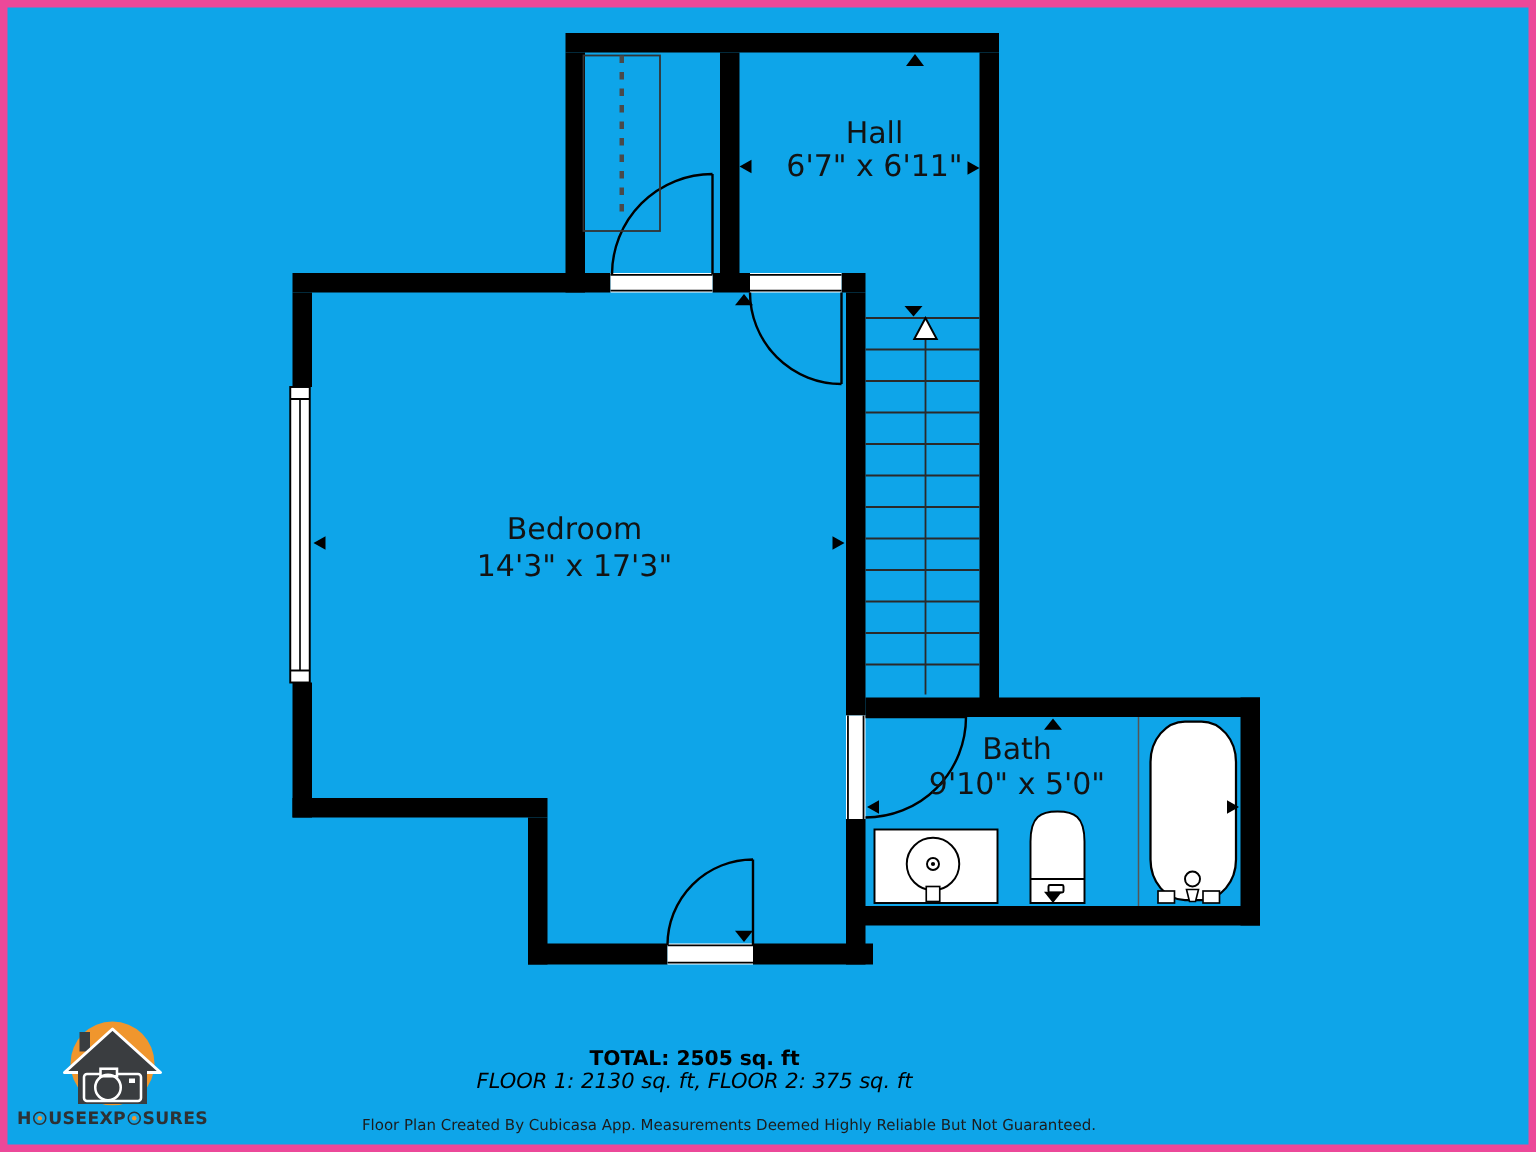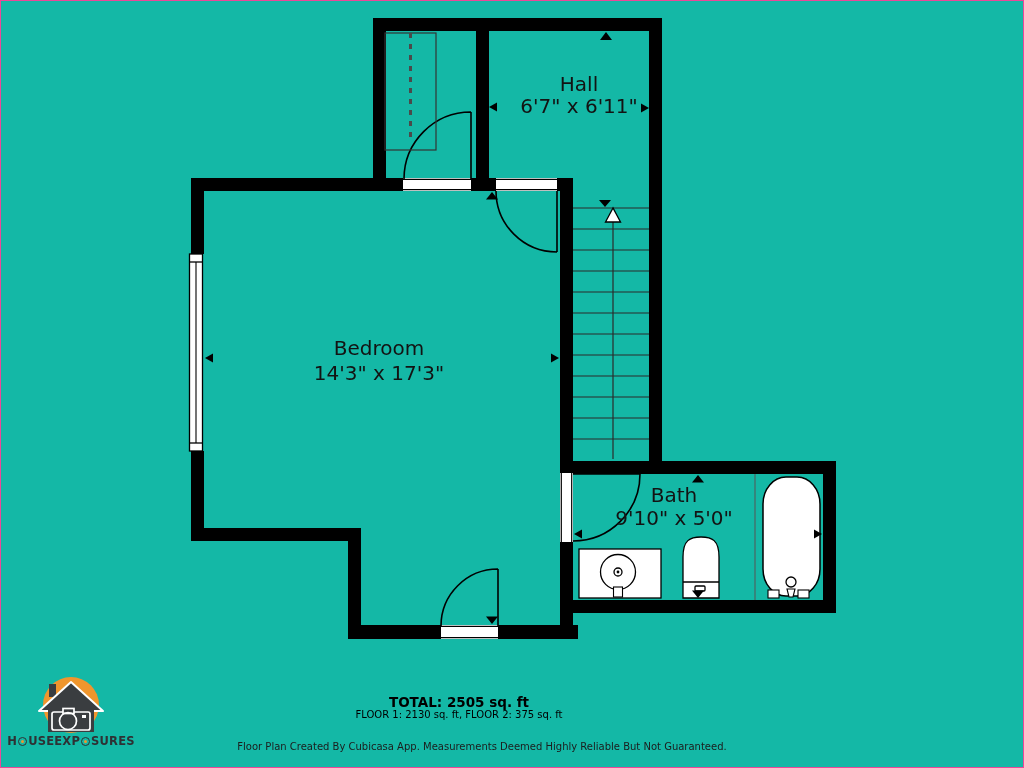--- a/index.html
+++ b/index.html
@@ -1,27 +1,27 @@
 <!DOCTYPE html>
 <html><head>
 <meta charset="utf-8">
 <style>
   html,body{margin:0;padding:0;background:#fff;}
   .canvas{
-    position:relative;width:1024px;height:768px;background:#14b8a6;
+    position:relative;width:1024px;height:768px;background:#0ea5e9;
     font-family:"DejaVu Sans",sans-serif;overflow:hidden;
-    border:1px solid #ec4899;box-sizing:border-box;
+    border:5px solid #ec4899;box-sizing:border-box;
   }
   .plan-svg{position:absolute;left:0;top:0;}
   svg text{font-family:"DejaVu Sans",sans-serif;fill:#131313;}
   .room-name{font-size:20px;}
   .room-dim{font-size:20px;}
   .footer-line{position:absolute;left:0;width:916px;text-align:center;color:#000;}
   .f-total{top:693px;font-size:13.5px;font-weight:bold;}
-  .f-floors{top:708px;font-size:10px;}
+  .f-floors{top:708px;font-size:14px;font-style:italic;}
   .f-excluded{top:722px;font-size:13.5px;}
   .f-disclaimer{top:740px;font-size:10px;color:#1c1c1c;padding-left:23px;}
   .logo{position:absolute;left:14px;top:670px;width:112px;text-align:center;}
   .logo-mark{display:block;margin:0 auto;}
   .logo-text{
     margin-top:1px;font-size:11.5px;font-weight:bold;color:#2E3134;
     letter-spacing:0.2px;white-space:nowrap;display:flex;align-items:center;justify-content:center;
   }
   .lens-o{
     display:inline-flex;width:7px;height:7px;border:1.5px solid #2E3134;border-radius:50%;

